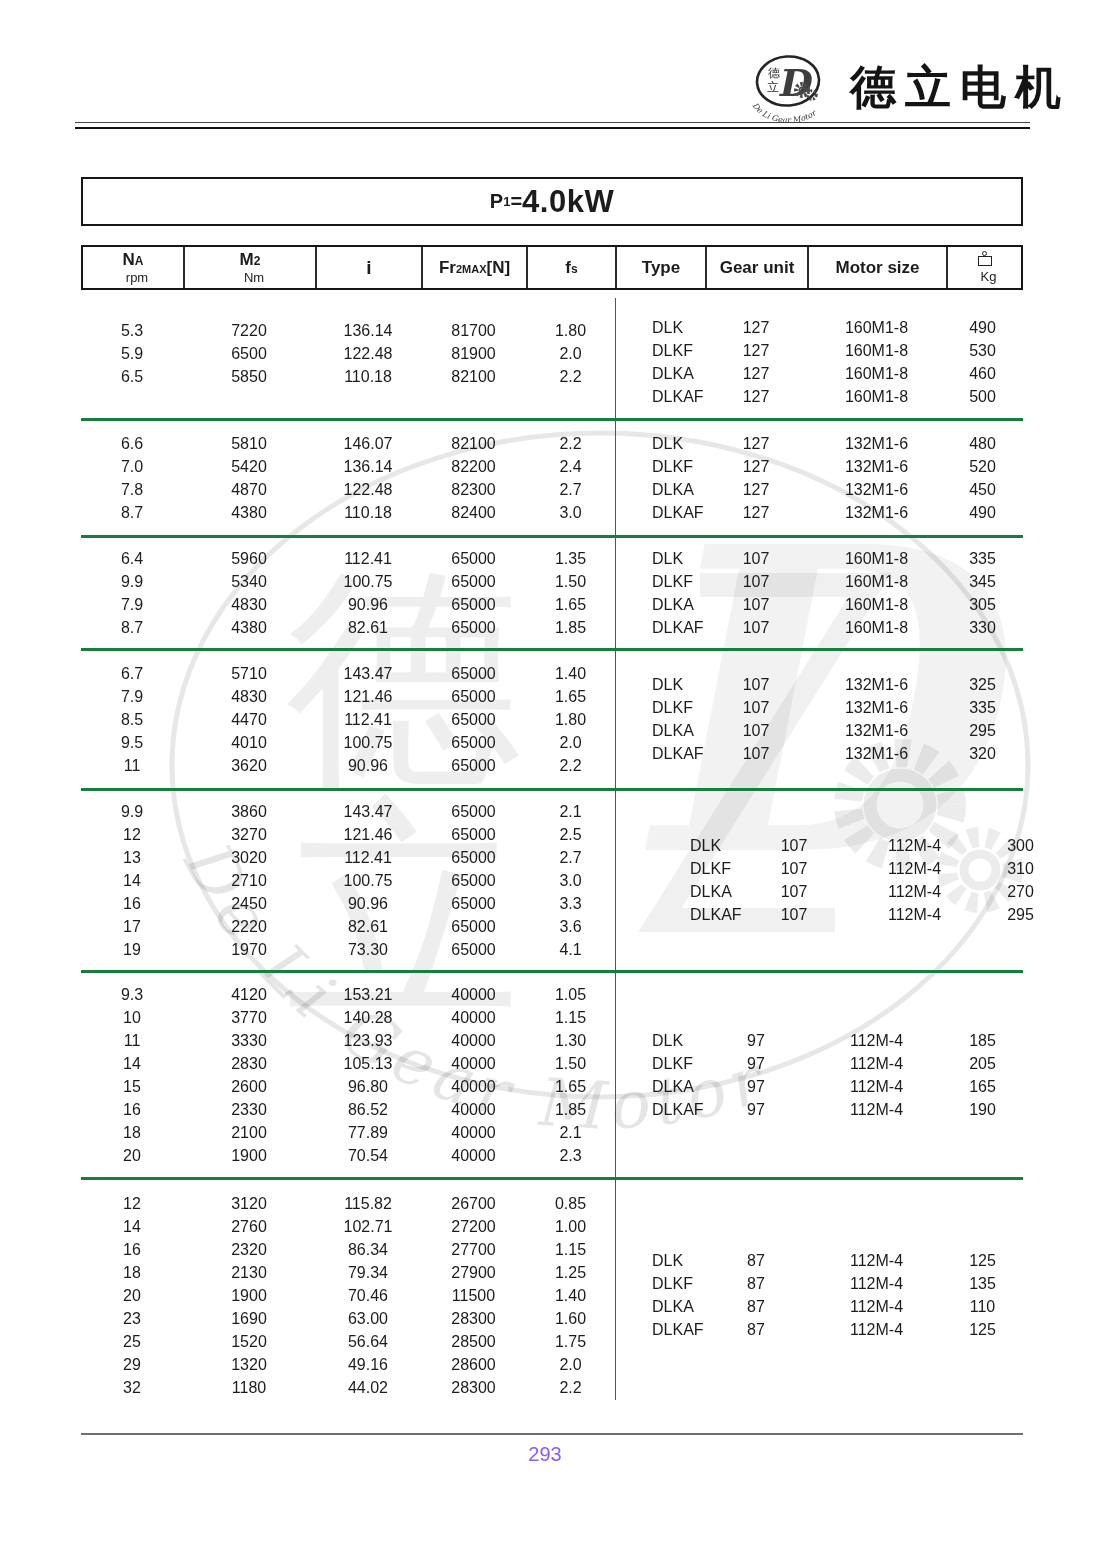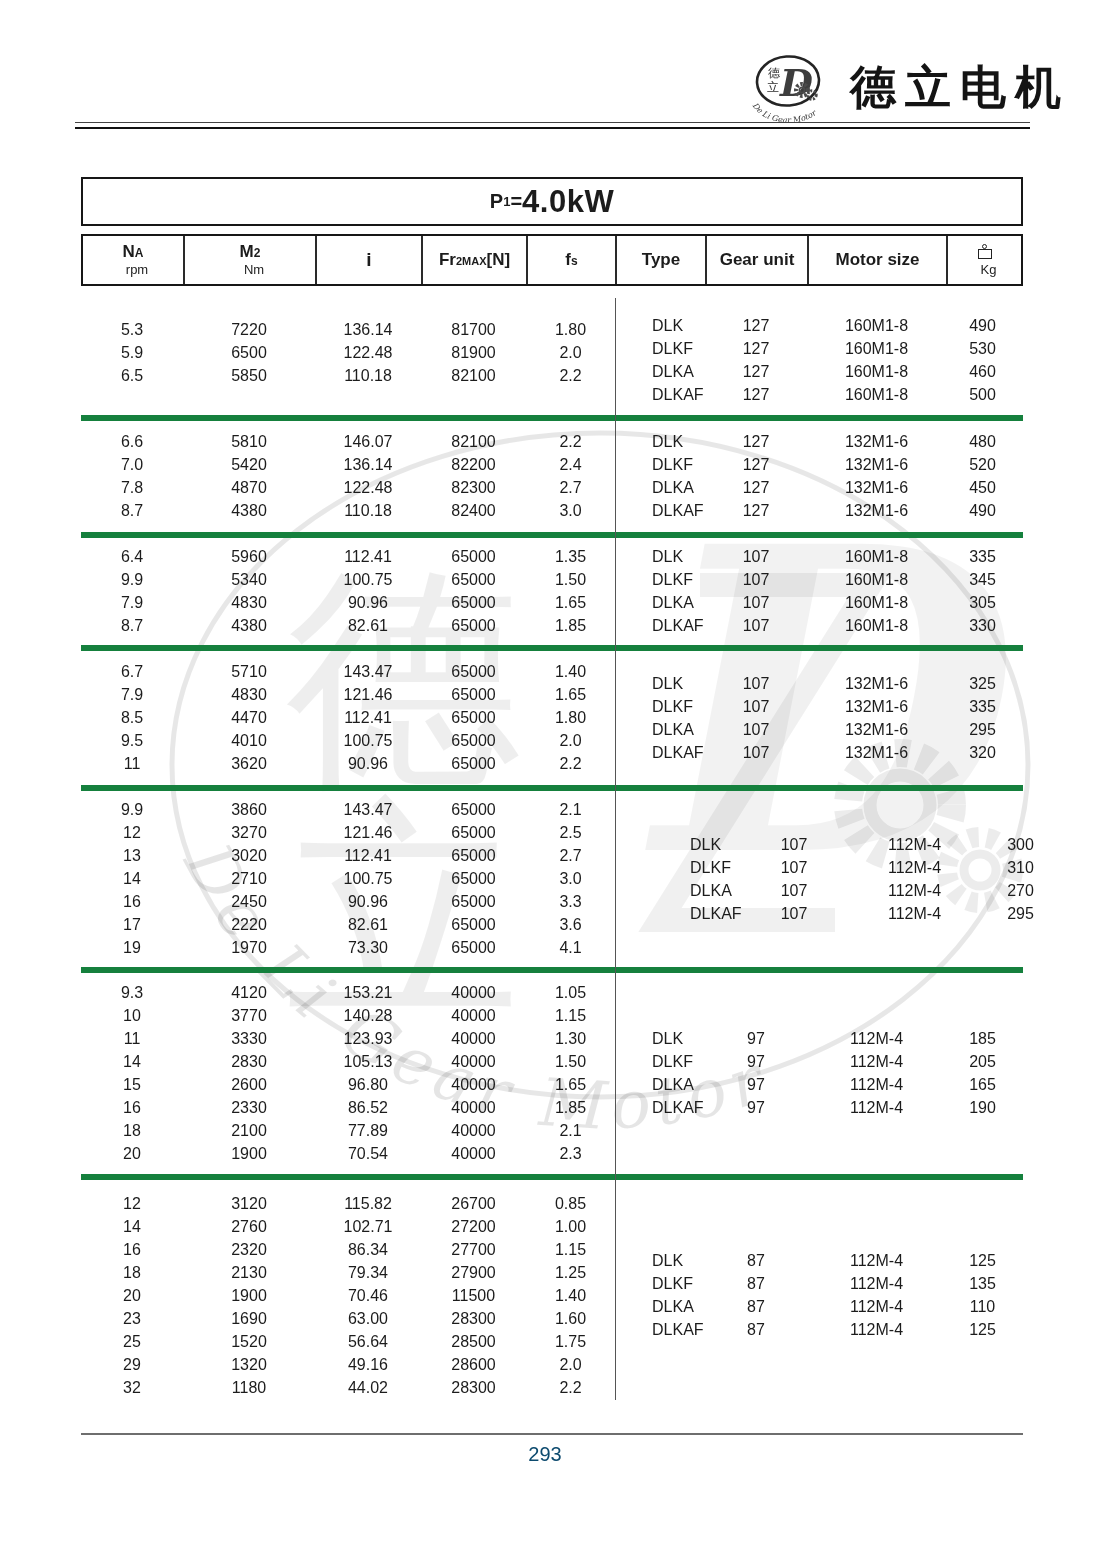--- a/index.html
+++ b/index.html
@@ -15,49 +15,49 @@
   
   .wm{position:absolute;left:100px;top:420px;width:1000px;height:760px;z-index:0;pointer-events:none;}
   
   .title-box{position:absolute;left:81px;top:177px;width:942px;height:49px;border:2px solid #161616;
              box-sizing:border-box;display:flex;align-items:center;justify-content:center;z-index:1;background:transparent;}
   .title-box .p{font-size:20px;font-weight:bold;}
   .title-box .psub{font-size:13px;font-weight:bold;vertical-align:-3px;}
   .title-box .eq{font-size:20px;font-weight:bold;}
   .title-box .val{font-size:31px;font-weight:bold;letter-spacing:0.5px;}
   
-  .thead{position:absolute;left:81px;top:234px;width:942px;height:52px;border:2px solid #161616;
+  .thead{position:absolute;left:81px;top:245px;width:942px;height:45px;border:2px solid #161616;
          box-sizing:border-box;display:grid;z-index:1;
          grid-template-columns:102px 132px 106px 105px 89px 90px 102px 139px 73px;}
   .th{border-right:2px solid #2a2a2a;display:flex;flex-direction:column;align-items:center;justify-content:center;line-height:1.05;}
   .th:last-child{border-right:none;}
   .th .main{font-size:17px;font-weight:bold;}
   .th .main .subl{font-size:12px;font-weight:bold;}
   .th .main .subcaps{font-size:11px;font-weight:bold;}
   .th .unit{font-size:13px;margin-top:2px;color:#222;padding-left:8px;}
   .th-i{font-size:19px;font-weight:bold;}
   .kg-icon{width:16px;height:16px;position:relative;margin-bottom:1px;}
   .kg-icon .knob{position:absolute;left:5px;top:0;width:5px;height:5px;border:1px solid #222;border-radius:50%;box-sizing:border-box;}
   .kg-icon .body{position:absolute;left:1px;top:5px;width:14px;height:10px;border:1.5px solid #222;box-sizing:border-box;background:#fff;}
   
   .tbody{position:absolute;left:81px;top:290px;width:942px;z-index:1;}
   .vdiv{position:absolute;left:534px;top:8px;width:1px;height:1102px;background:#555;z-index:2;}
-  .group{position:relative;display:flex;border-bottom:6px solid #15803d;box-sizing:border-box;}
+  .group{position:relative;display:flex;border-bottom:3px solid #15803d;box-sizing:border-box;}
   .g0{height:131px;} .g1{height:117px;} .g2{height:113px;} .g3{height:140px;}
   .g4{height:182px;gap:38px;} .g5{height:207px;} .g6{height:255px;border-bottom:2px solid #6e6e6e;}
   .g-left{width:534px;display:flex;flex-direction:column;justify-content:center;}
   .g-right{width:408px;display:flex;flex-direction:column;justify-content:center;}
   .g0 .g-right{padding-top:16px;}
   .g6 .g-left,.g6 .g-right{padding-bottom:22px;}
   .row-l{height:23px;display:grid;grid-template-columns:102px 132px 106px 105px 89px;align-items:center;}
   .row-r{height:23px;display:grid;grid-template-columns:90px 102px 139px 73px;align-items:center;}
   .cell{text-align:center;font-size:16px;color:#1c1c1c;white-space:nowrap;}
   .cell.type{text-align:left;padding-left:37px;box-sizing:border-box;}
   
-  .page-num{position:absolute;left:0;top:1443px;width:1090px;text-align:center;font-size:20px;color:#0c4a6e;z-index:1;}
+  .page-num{position:absolute;left:0;top:1443px;width:1090px;text-align:center;font-size:20px;color:#8b5cf6;z-index:1;}
 </style>
 </head>
 <body>
 
 <div class="page">
 
   <svg class="wm" viewBox="0 0 1000 760" aria-hidden="true">
     <ellipse cx="500" cy="345" rx="428" ry="332" fill="none" stroke="rgba(0,0,0,0.095)" stroke-width="5"></ellipse>
     <text x="303" y="340" text-anchor="middle" font-family="DejaVu Serif, serif" font-size="235" fill="rgba(0,0,0,0.065)">德</text>
     <text x="303" y="573" text-anchor="middle" font-family="DejaVu Serif, serif" font-size="235" fill="rgba(0,0,0,0.065)">立</text>

